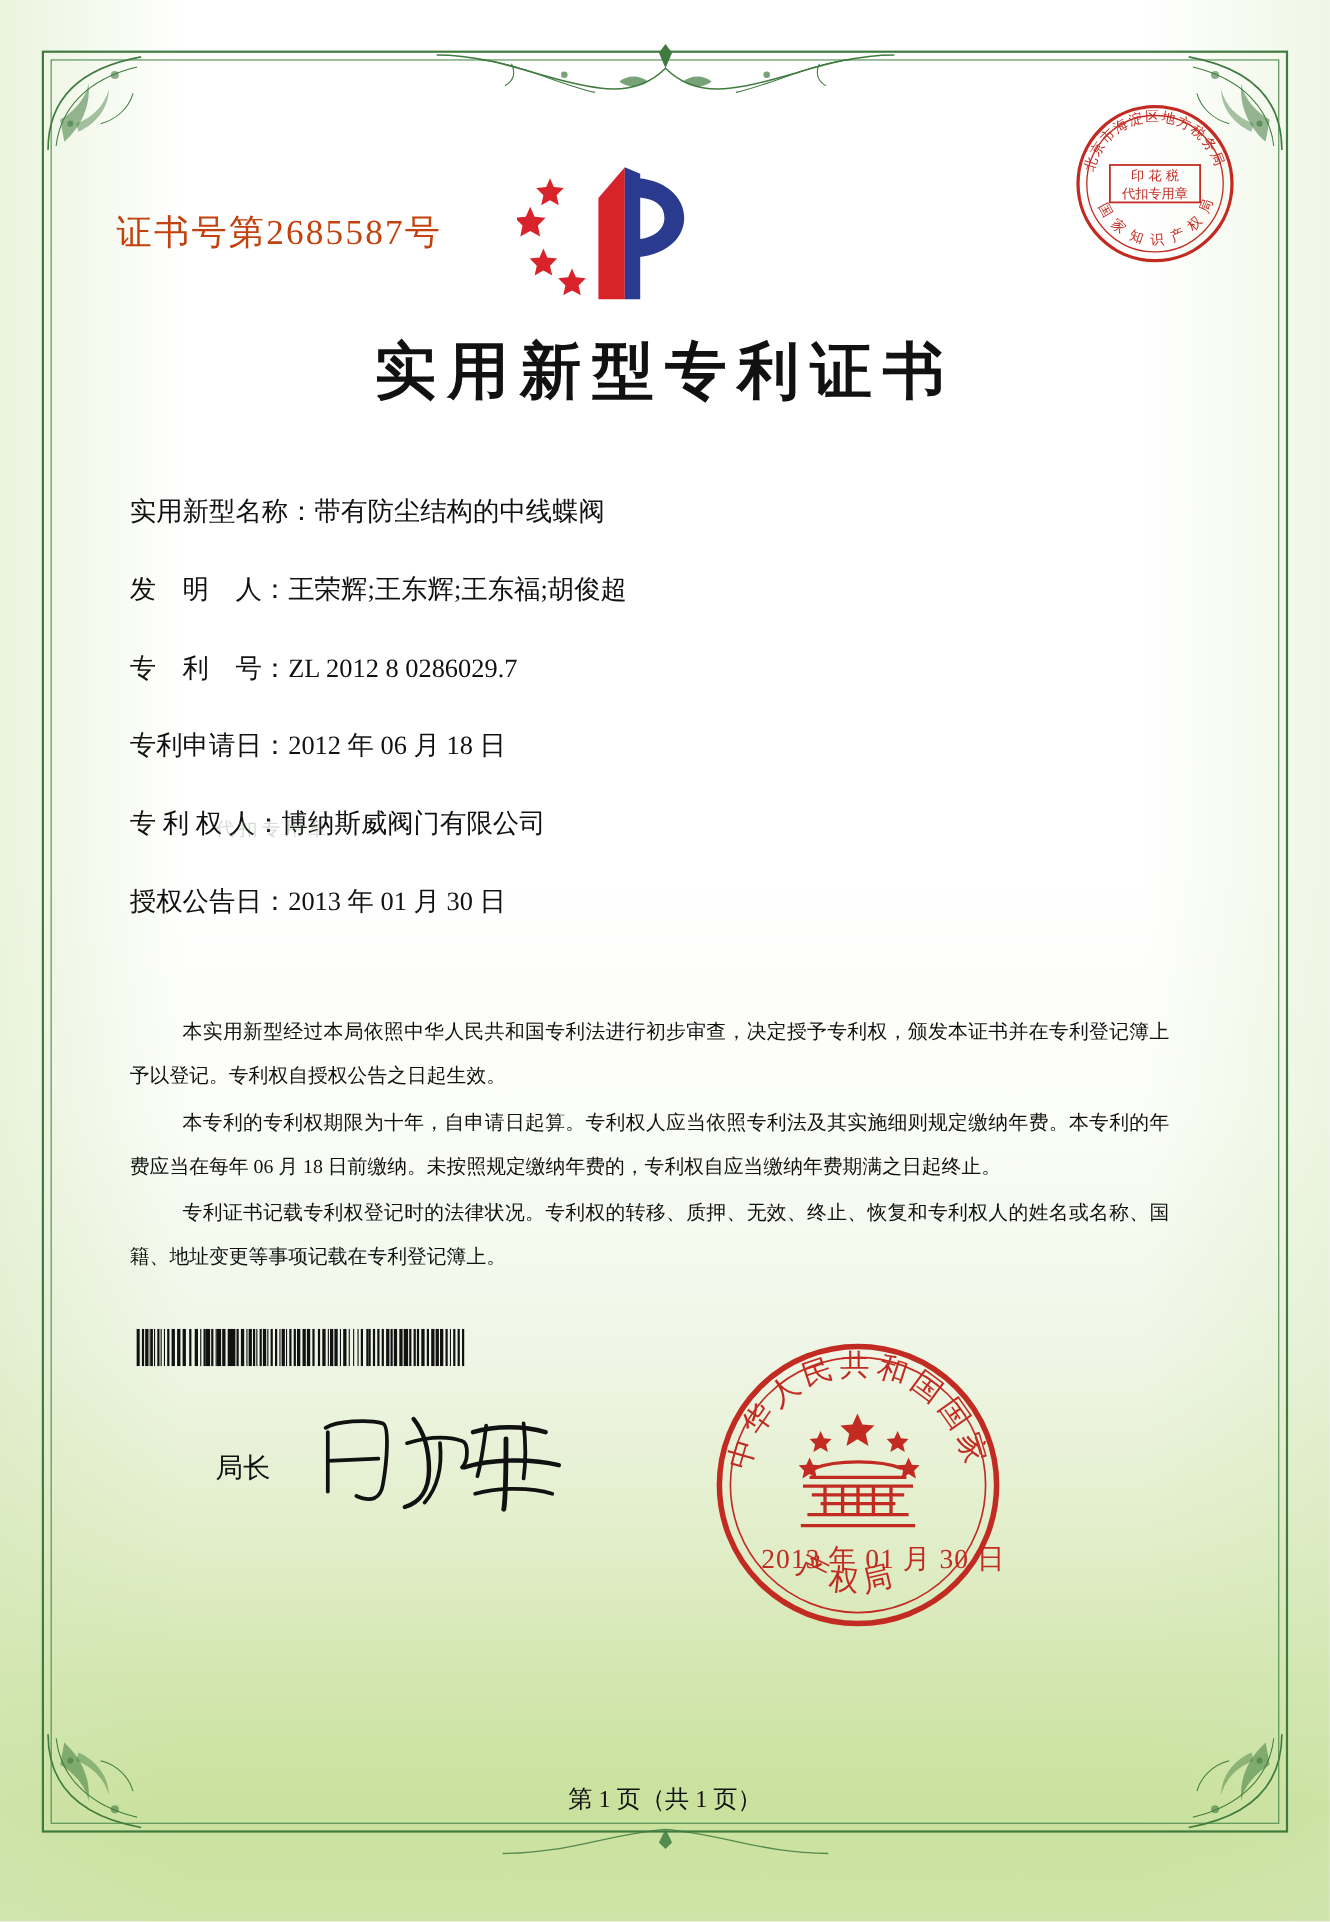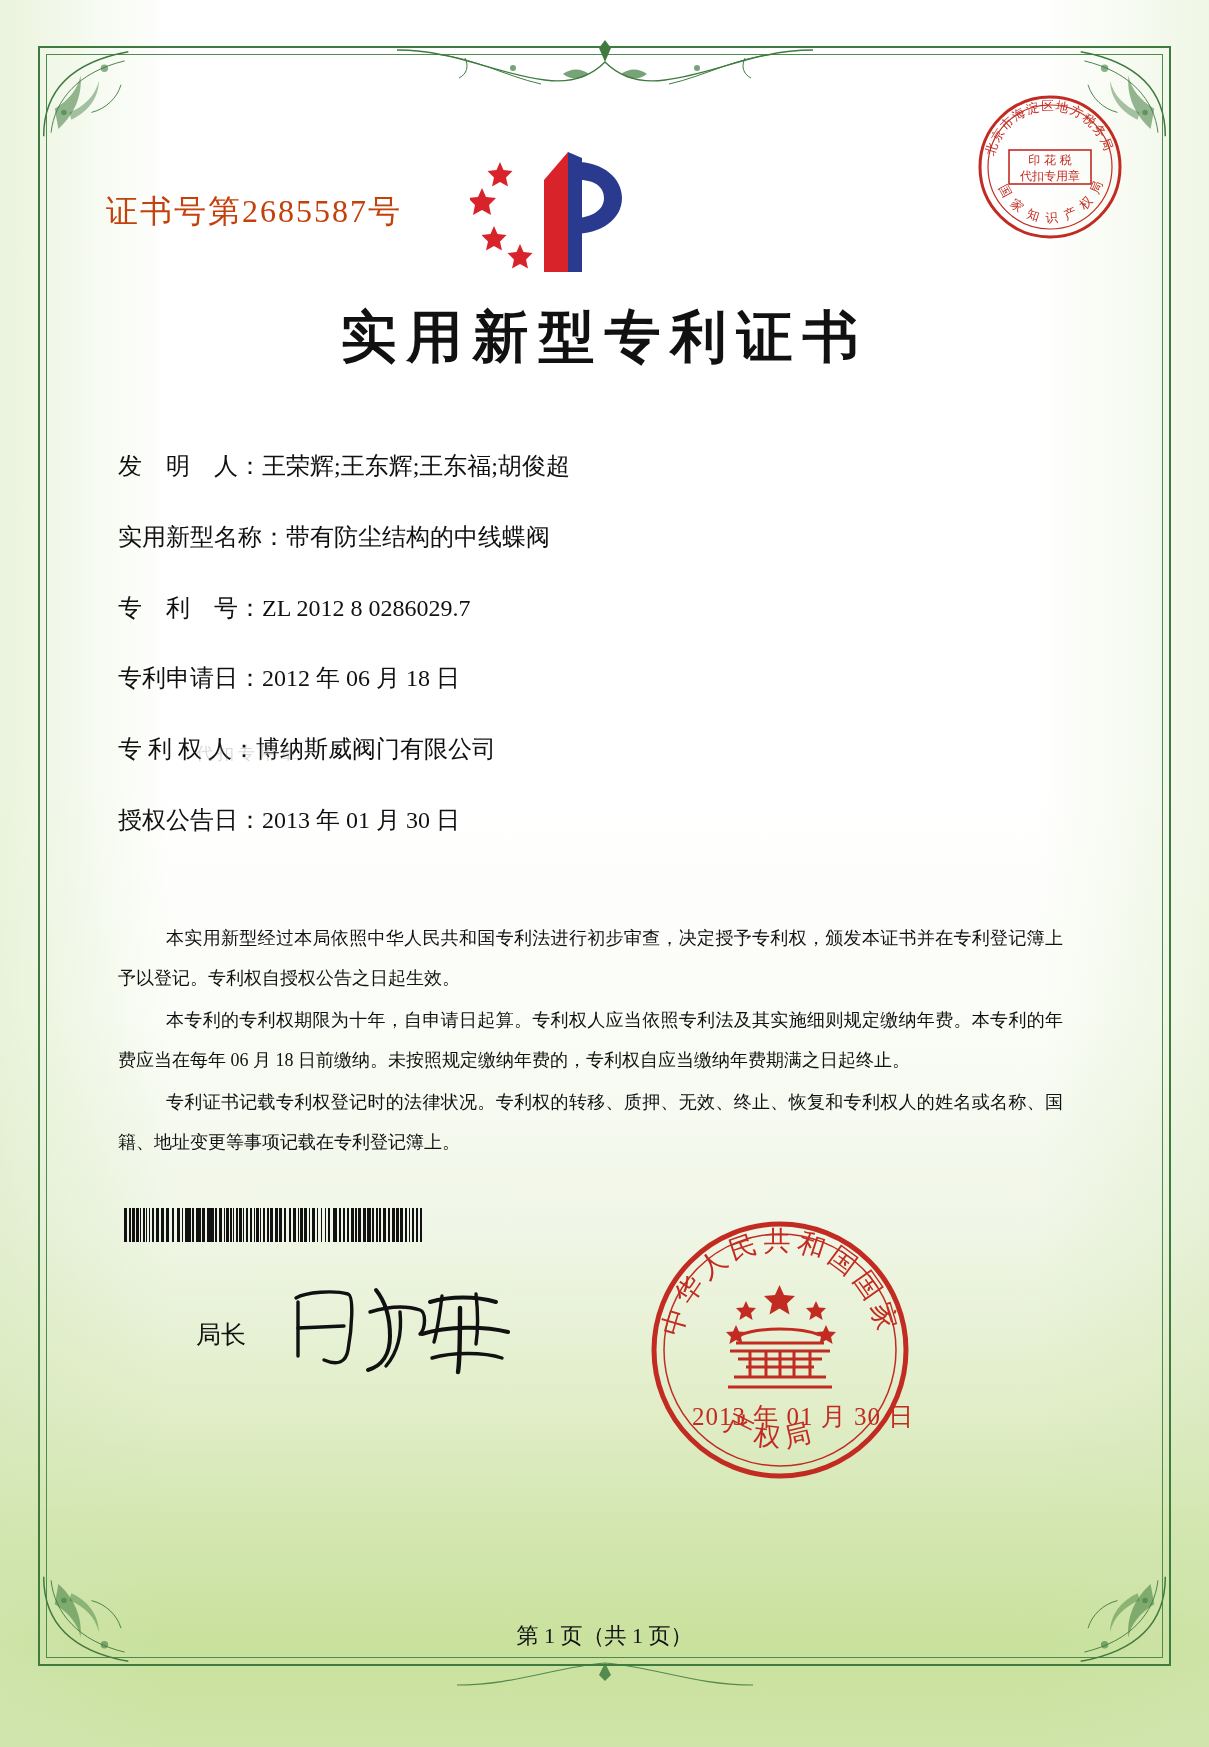--- a/index.html
+++ b/index.html
@@ -328,26 +328,26 @@
       <text fill="#c22b22" font-size="12.5" font-family="DejaVu Serif, serif" letter-spacing="2">
         <textPath href="#arcBot" startOffset="12%">国 家 知 识 产 权 局</textPath>
       </text>
     </svg>
   </div>
 
   <div class="doc-title">实用新型专利证书</div>
 
   <div class="fields">
     <div class="field-row">
+      <span class="field-label">实用新型名称：</span>
+      <span class="field-value">带有防尘结构的中线蝶阀</span>
+    </div>
+    <div class="field-row">
       <span class="field-label">发    明    人：</span>
       <span class="field-value">王荣辉;王东辉;王东福;胡俊超</span>
-    </div>
-    <div class="field-row">
-      <span class="field-label">实用新型名称：</span>
-      <span class="field-value">带有防尘结构的中线蝶阀</span>
     </div>
     <div class="field-row">
       <span class="field-label">专    利    号：</span>
       <span class="field-value">ZL 2012 8 0286029.7</span>
     </div>
     <div class="field-row">
       <span class="field-label">专利申请日：</span>
       <span class="field-value">2012 年 06 月 18 日</span>
     </div>
     <div class="field-row">

